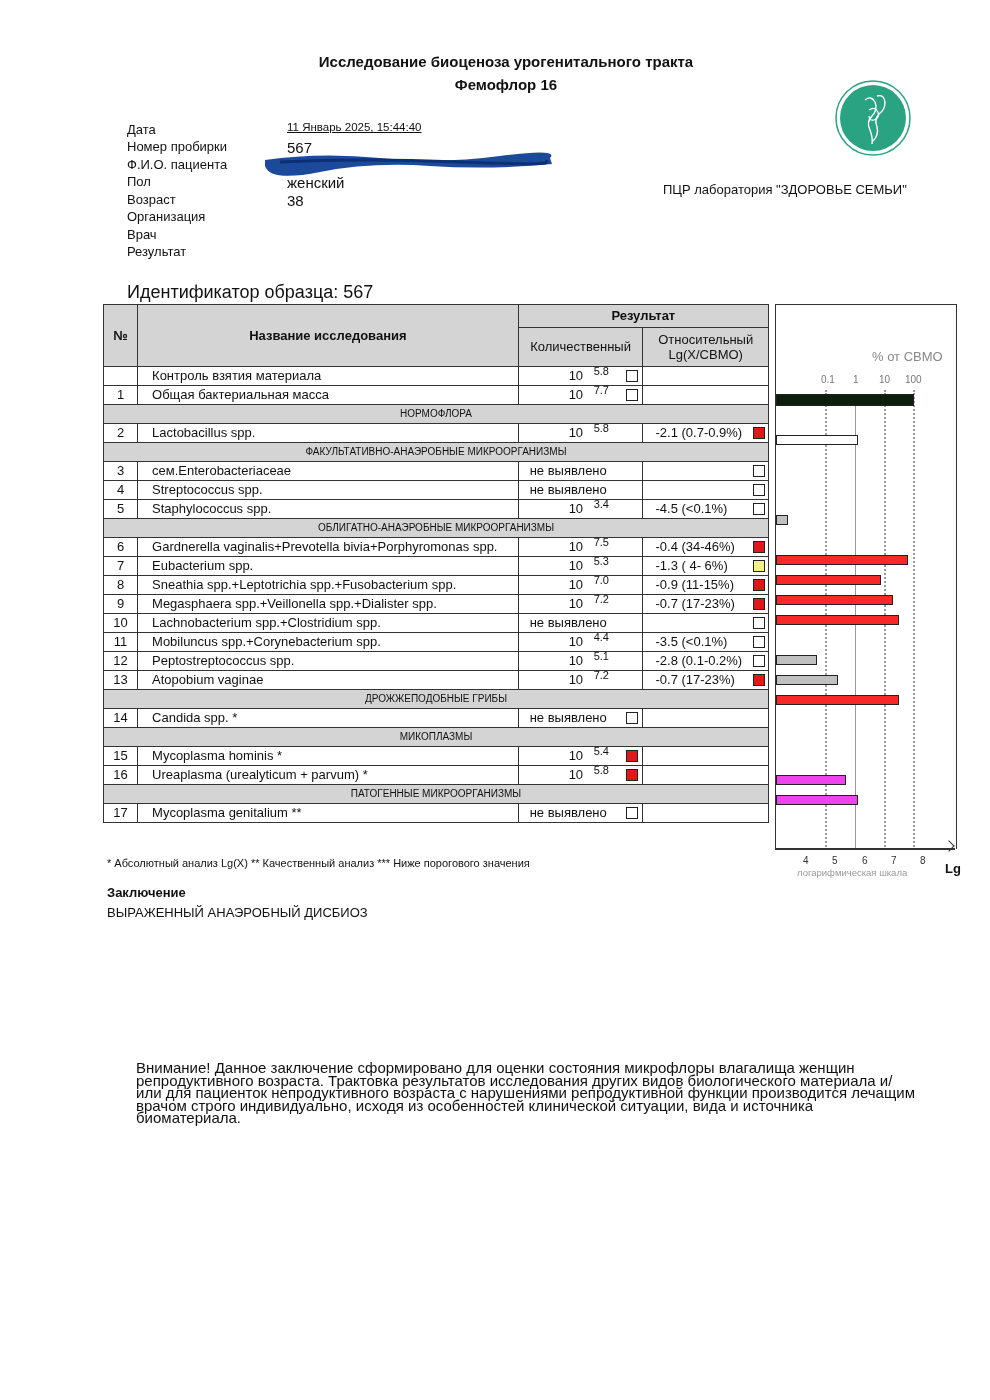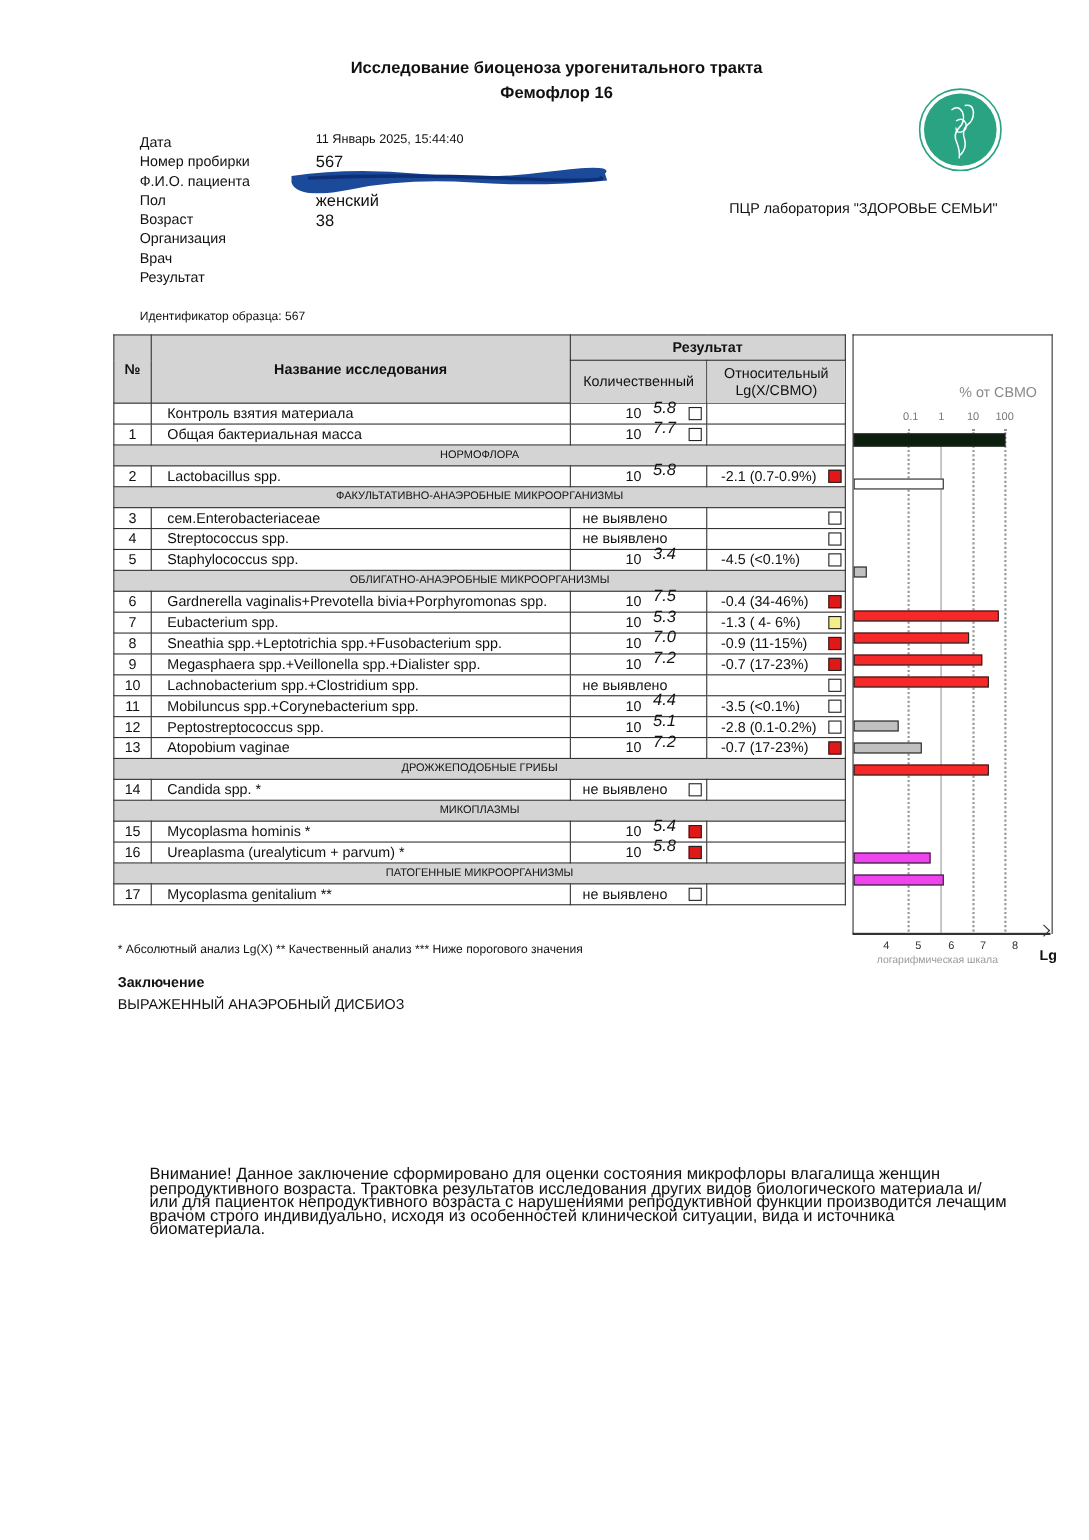--- a/index.html
+++ b/index.html
@@ -5,33 +5,33 @@
   html, body { margin:0; padding:0; background:#fff; }
   body { width:990px; height:1400px; position:relative; font-family:"Liberation Sans", sans-serif; color:#111; overflow:hidden; }
   .abs { position:absolute; }
   .title { left:0; width:1012px; text-align:center; font-weight:bold; font-size:15px; }
   .meta-label { left:127px; font-size:13px; }
   .meta-val { left:287px; font-size:15px; }
   .meta-val.small { font-size:11.5px; }
   .scribble { left:260px; top:150px; width:295px; height:26px; }
   .logo { left:835px; top:80px; width:76px; height:76px; }
   .lab { left:663px; top:182px; font-size:13px; }
-  .sample-id { left:127px; top:282px; font-size:11px; }
+  .sample-id { left:127px; top:282px; font-size:18px; }
 
   table.res { position:absolute; left:103px; top:304px; border-collapse:collapse; width:666px; font-size:13px; }
   table.res td { border:1.5px solid #333; padding:0; height:18px; line-height:18px; }
   table.res .hdr { background:#d4d4d4; }
   table.res .sec td { background:#d4d4d4; text-align:center; font-size:10px; height:18px; }
   .c-no { width:34px; text-align:center; }
   .c-name { width:377px; padding-left:14px !important; }
   .c-qty { width:125px; position:relative; }
   .c-rel { width:126px; position:relative; }
   .qty-wrap { position:relative; height:18px; }
   .qty-num { position:absolute; left:50px; top:0; }
-  .qty-exp { position:absolute; left:75px; top:-5px; font-size:15px;font-style:italic; }
+  .qty-exp { position:absolute; left:75px; top:-5px; font-size:11px; }
   .nd { position:absolute; left:11px; top:0; }
   .box { position:absolute; width:10px; height:10px; border:1.3px solid #222; top:3px; background:#fff; }
   .qty-box { right:4px; }
   .rel-box { right:3px; }
   .rel-text { position:absolute; left:12px; top:0; }
   .box.red { background:#e01818; }
   .box.yellow { background:#f3ee8a; }
 
   .chart-frame { left:775px; top:304px; width:180px; height:544px; border:1.5px solid #333; border-bottom:none; border-left:1.5px solid #333; }
   .axis-x { left:775px; top:848px; width:180px; height:1.5px; background:#333; }
@@ -61,21 +61,21 @@
     <circle cx="38" cy="38" r="37" fill="#fff" stroke="#2aa383" stroke-width="1.5"></circle>
     <circle cx="38" cy="38" r="33" fill="#2aa383"></circle>
     <path d="M30 20 q6 -5 10 2 q3 8 -3 14 q-6 6 -2 14 q3 8 2 14" stroke="#fff" stroke-width="1.4" fill="none"></path>
     <path d="M42 16 q7 -2 8 6 q0 8 -6 12 q-5 5 -2 13 q2 8 -4 14" stroke="#fff" stroke-width="1.4" fill="none"></path>
     <path d="M34 30 q6 -4 9 2 q2 6 -4 8 q-5 1 -5 -4" stroke="#fff" stroke-width="1.2" fill="none"></path>
   </svg>
 </div>
 
 <div>
   <div class="abs meta-label" style="top:122px;">Дата</div>
-  <div class="abs meta-val small" style="top:121px;">11 Январь 2025, 15:44:40</div>
+  <div class="abs meta-val small" style="top:121px;text-decoration:underline;">11 Январь 2025, 15:44:40</div>
   <div class="abs meta-label" style="top:139px;">Номер пробирки</div>
   <div class="abs meta-val" style="top:139px;">567</div>
   <div class="abs meta-label" style="top:157px;">Ф.И.О. пациента</div>
   <div class="abs scribble">
     <svg width="295" height="26" viewBox="0 0 295 26">
       <path d="M5 10 Q60 2 120 8 T240 6 T290 8 L292 14 Q230 20 170 16 T60 22 T5 16 Z" fill="#1b4a9a"></path>
       <path d="M20 12 Q100 8 200 12 T285 11" stroke="#0d2f75" stroke-width="3" fill="none"></path>
     </svg>
   </div>
   <div class="abs meta-label" style="top:174px;">Пол</div>

